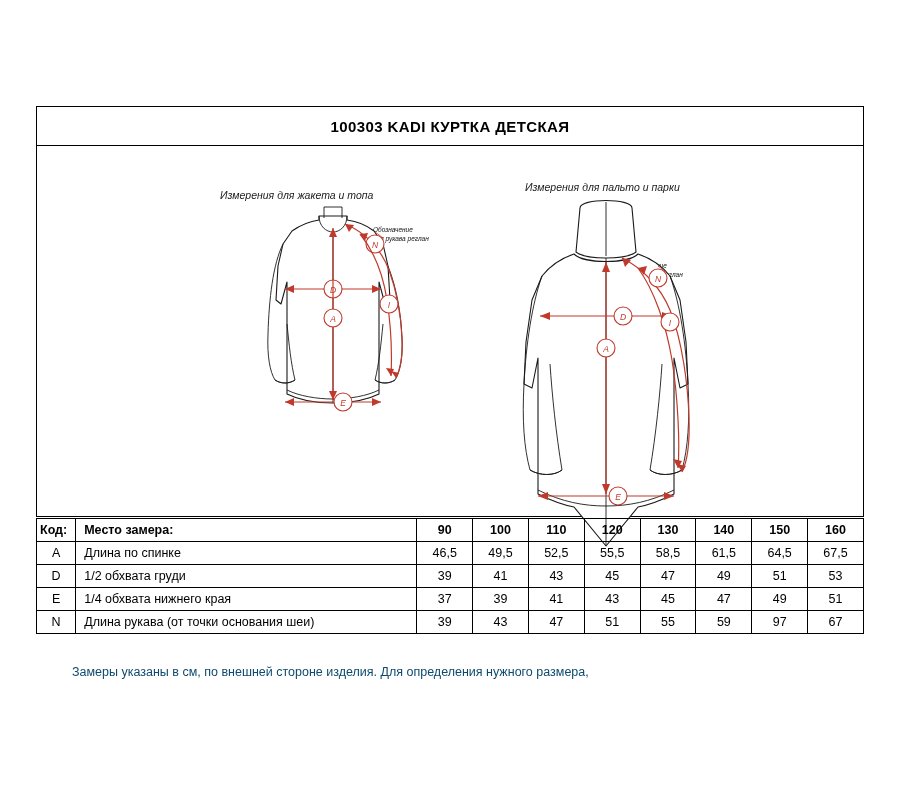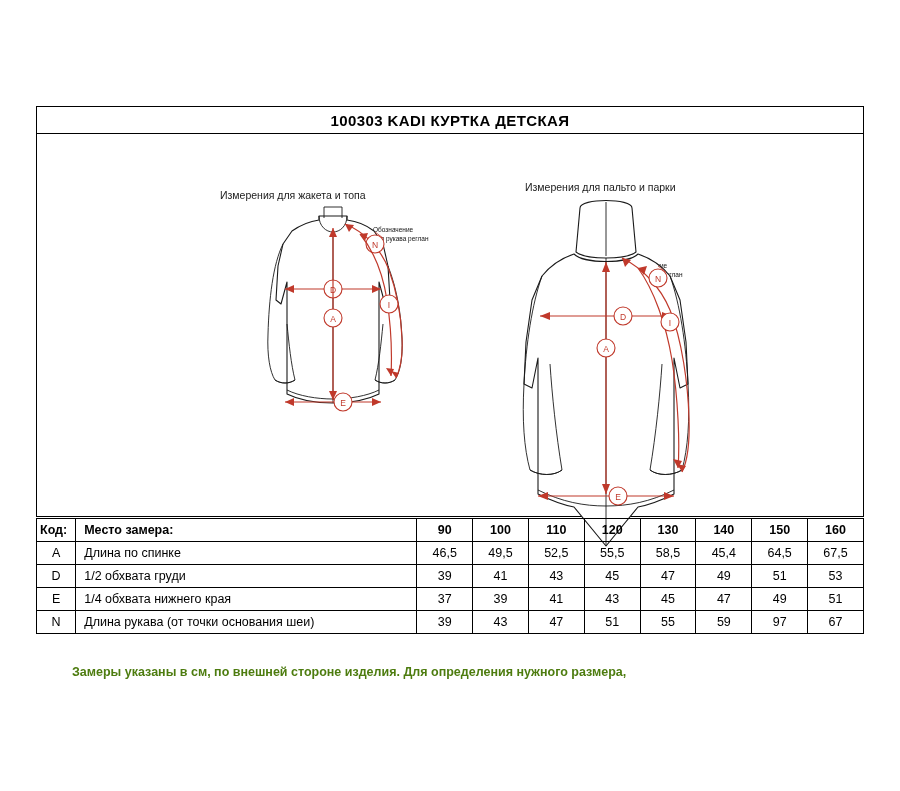--- a/index.html
+++ b/index.html
@@ -20,21 +20,21 @@
     left: 0; top: 0;
     width: 900px; height: 791px;
   }
 
   
   .title-box {
     position: absolute;
     left: 36px;
     top: 106px;
     width: 828px;
-    height: 28px;
+    height: 40px;
     border: 1px solid #000;
     box-sizing: border-box;
     display: flex;
     align-items: center;
     justify-content: center;
   }
   .title-text {
     font-size: 15px;
     font-weight: bold;
     letter-spacing: 0.4px;
@@ -43,20 +43,21 @@
   
   .illus-box {
     position: absolute;
     left: 36px;
     top: 134px;
     width: 828px;
     height: 383px;
     border: 1px solid #000;
     border-top: none;
     box-sizing: border-box;
+    font-style: italic;
   }
   .cap {
     position: absolute;
     font-size: 10.5px;
     color: #1a1a1a;
     white-space: nowrap;
   }
   .cap-left  { left: 183px; top: 55px; }
   .cap-right { left: 440px; top: 47px; padding-left: 48px; }
 
@@ -102,22 +103,21 @@
   .hdr .c-size  { font-weight: bold; }
 
   
   .note {
     position: absolute;
     left: 72px;
     top: 662px;
     width: 760px;
     font-size: 12.5px;
     line-height: 1.75;
-    color: #4d7c0f;
-    font-weight: bold;
+    color: #0c4a6e;
   }
 </style>
 </head>
 <body>
 
 <div class="sheet">
 
   <div class="title-box">
     <span class="title-text">100303 KADI  КУРТКА ДЕТСКАЯ</span>
   </div>
@@ -286,21 +286,21 @@
     </thead>
     <tbody>
       <tr>
         <td class="c-code">A</td>
         <td class="c-place">Длина по спинке</td>
         <td class="c-size">46,5</td>
         <td class="c-size">49,5</td>
         <td class="c-size">52,5</td>
         <td class="c-size">55,5</td>
         <td class="c-size">58,5</td>
-        <td class="c-size">45,4</td>
+        <td class="c-size">61,5</td>
         <td class="c-size">64,5</td>
         <td class="c-size">67,5</td>
       </tr>
       <tr>
         <td class="c-code">D</td>
         <td class="c-place">1/2 обхвата груди</td>
         <td class="c-size">39</td>
         <td class="c-size">41</td>
         <td class="c-size">43</td>
         <td class="c-size">45</td>

